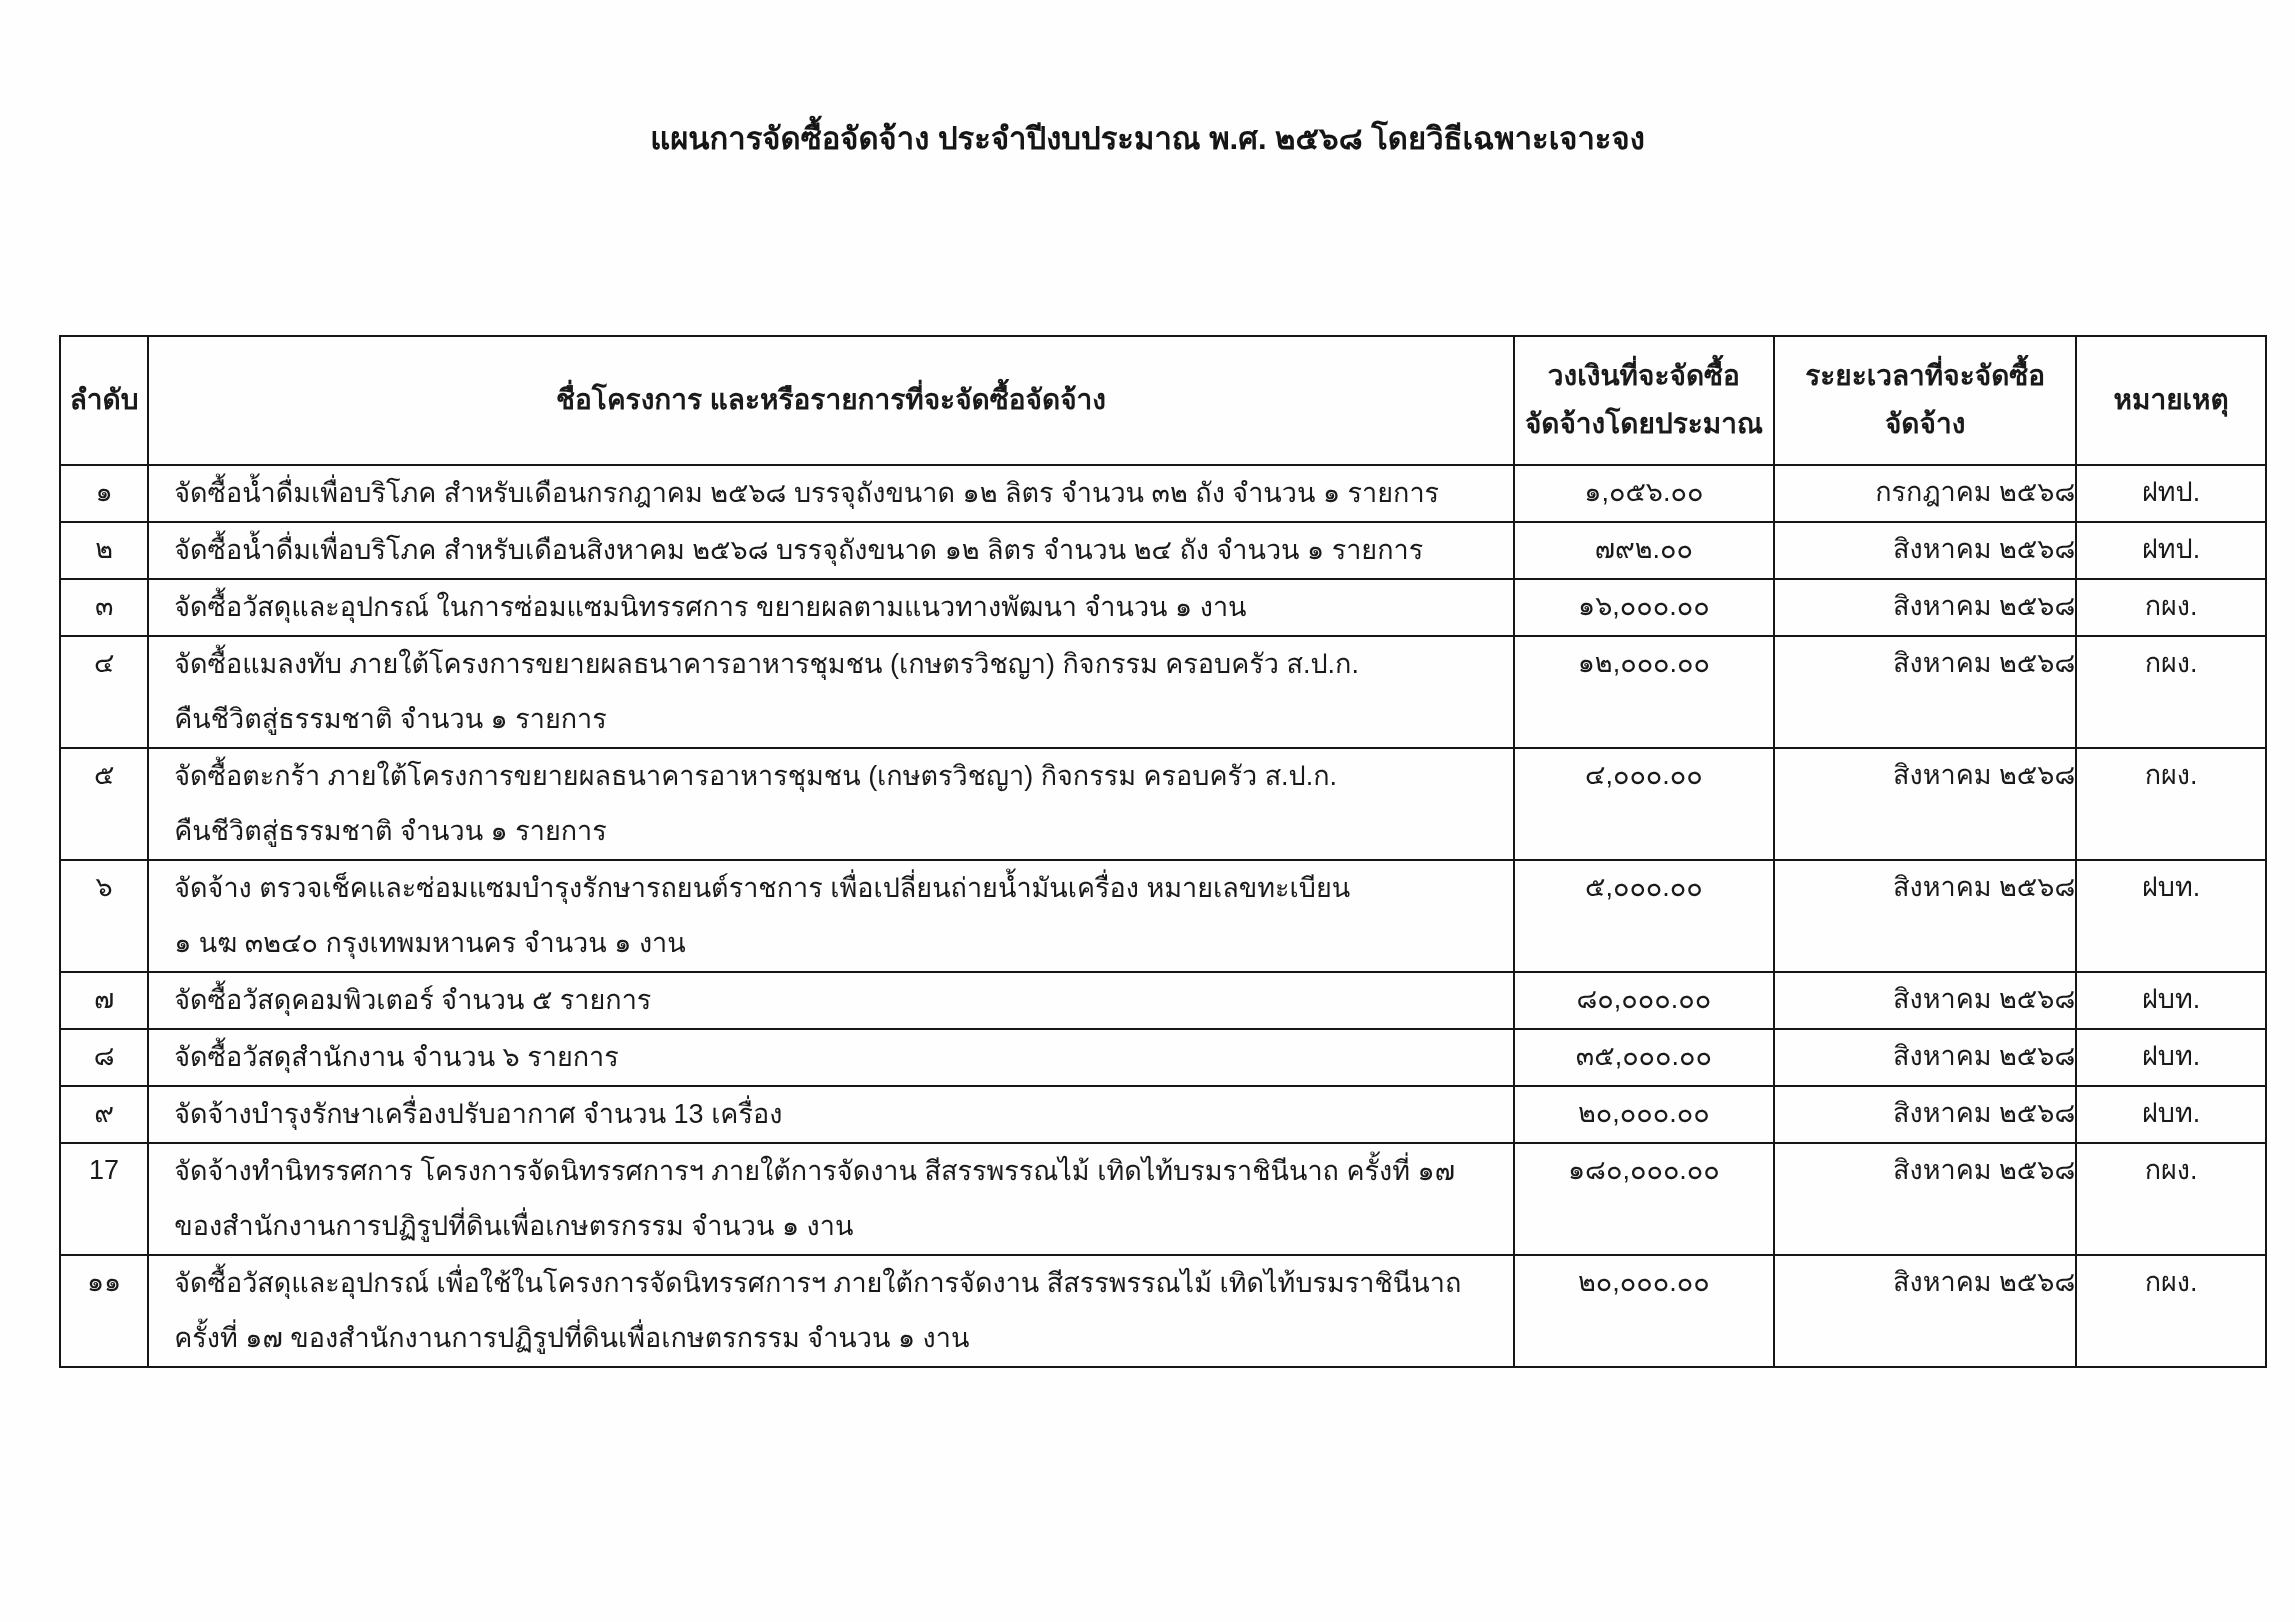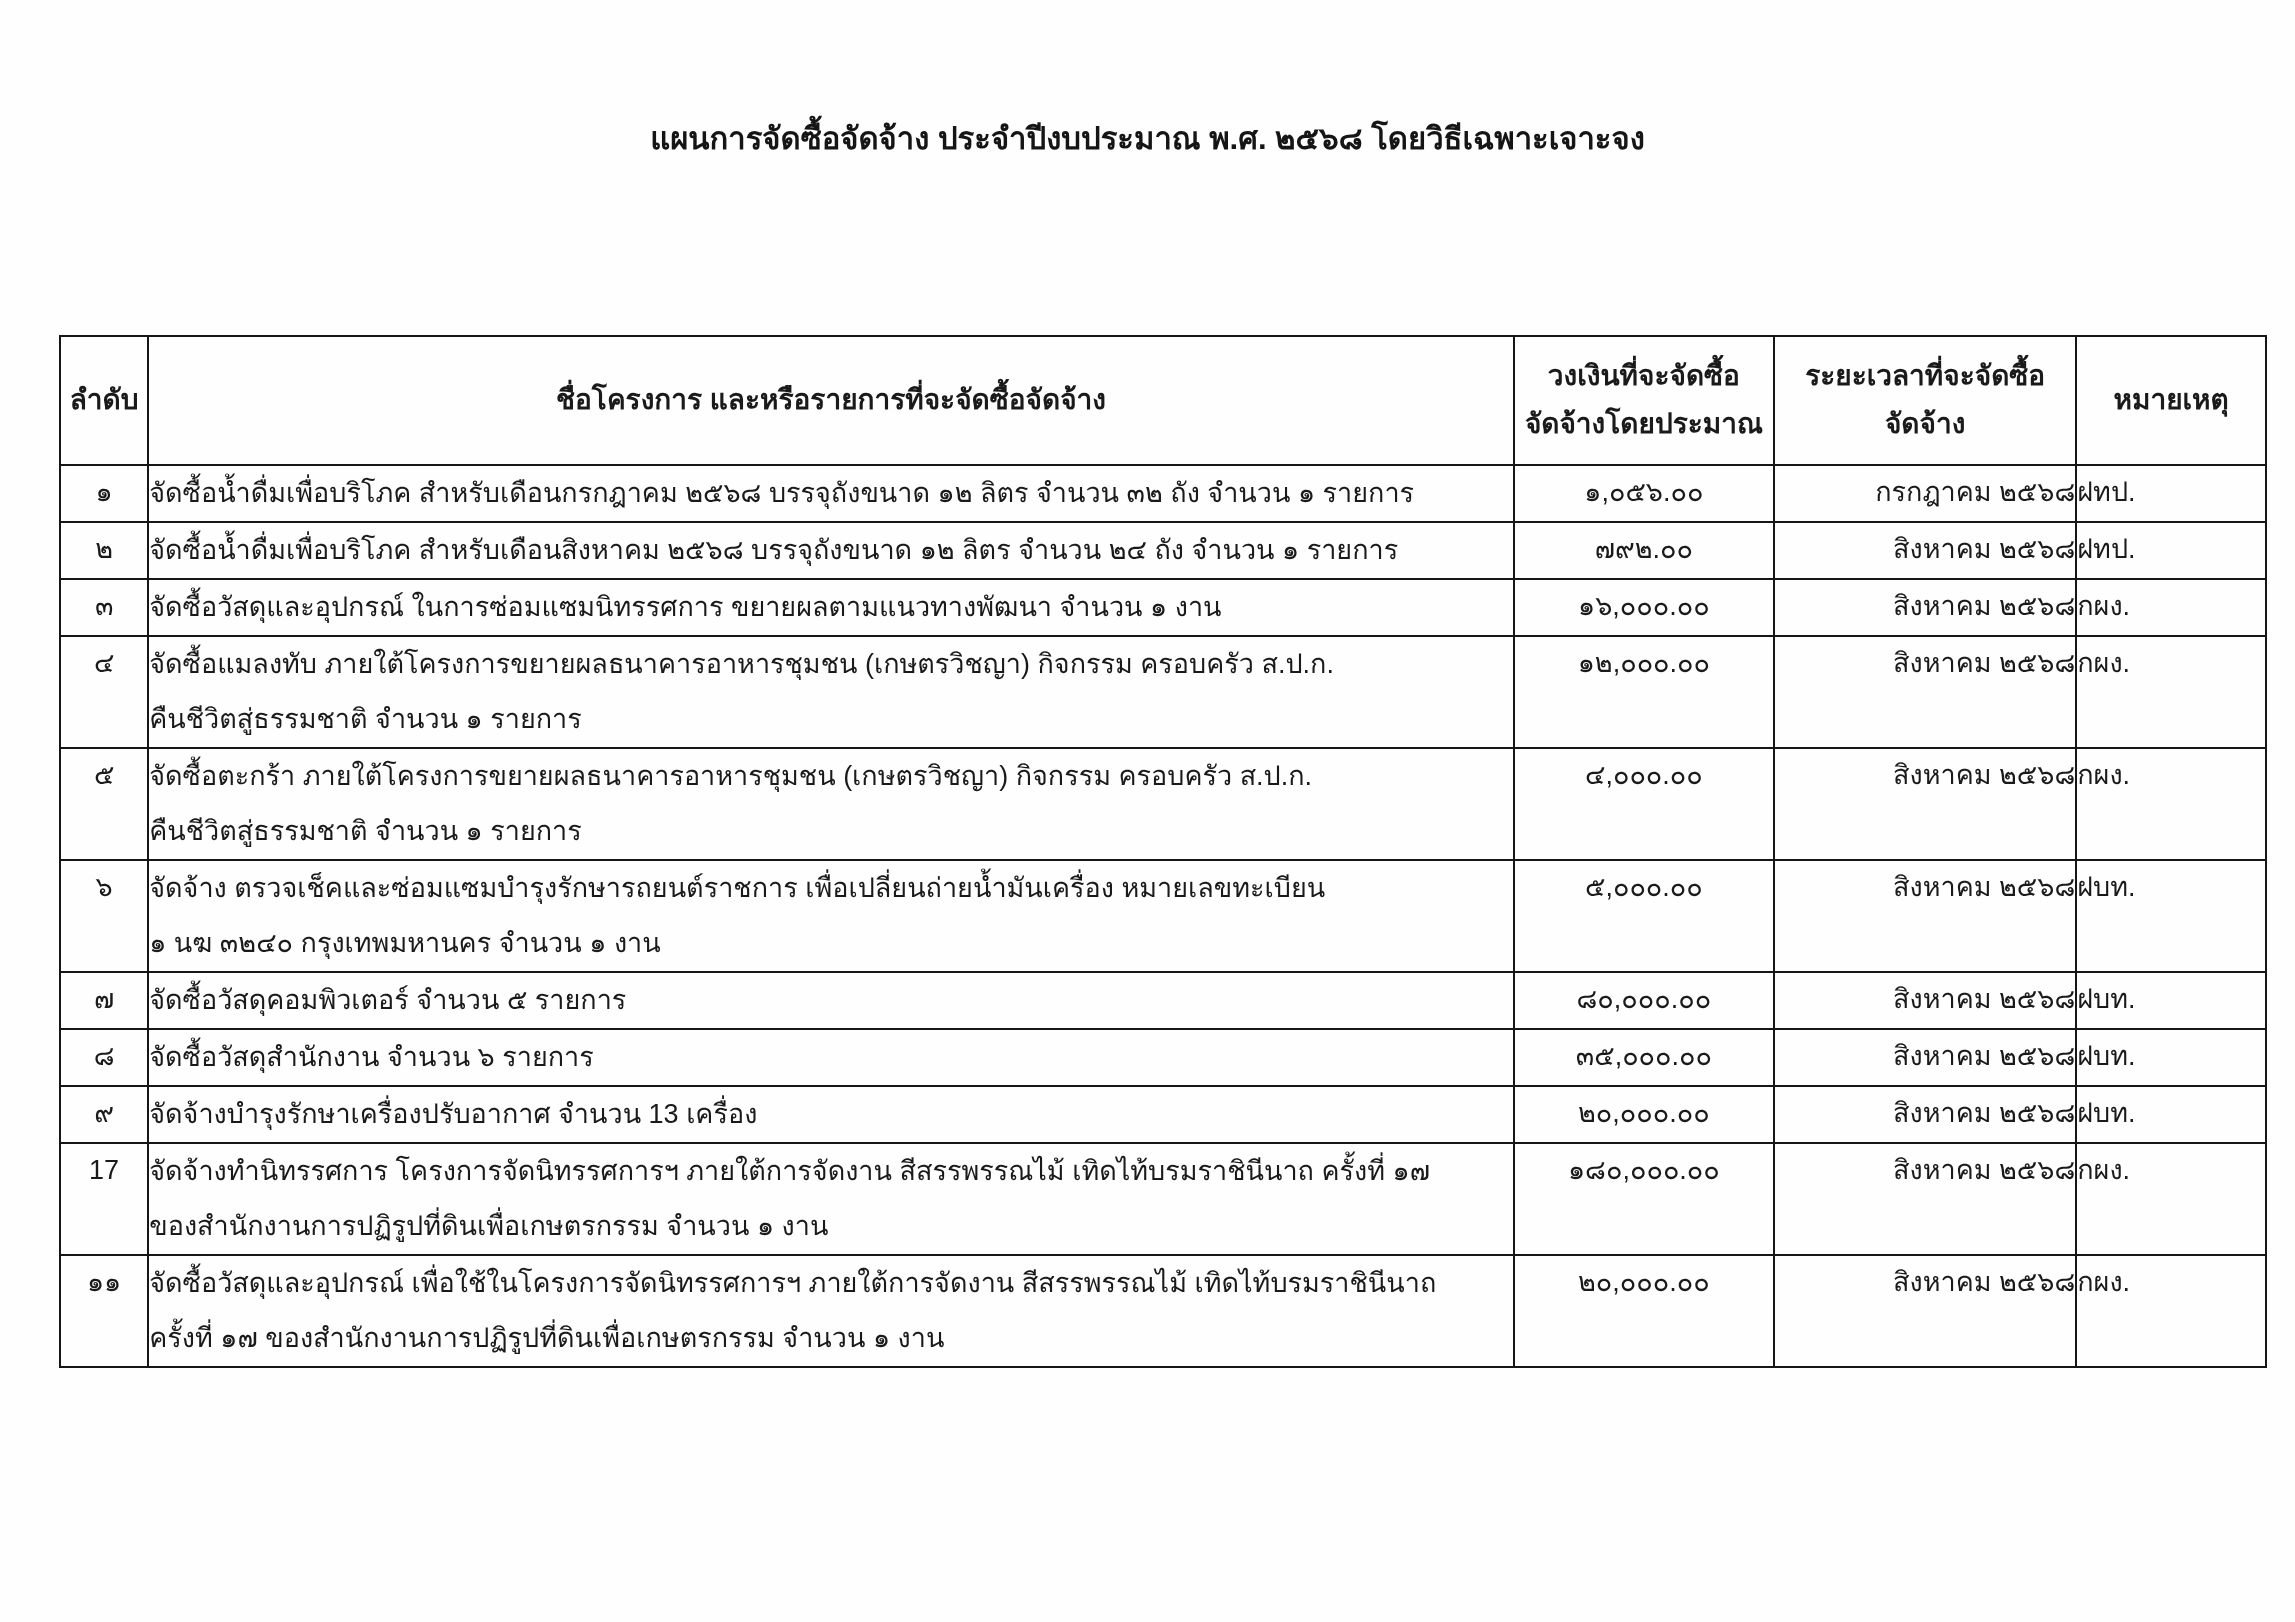--- a/index.html
+++ b/index.html
@@ -58,32 +58,34 @@
     text-align: center;
     padding-top: 10.5px;
     line-height: 52px;
   }
   .cell-name {
     padding: 9.2px 13px 9.2px 17px;
   }
   .cell-name .line {
     line-height: 55px;
     white-space: nowrap;
+    padding-left: 25px;
   }
   .cell-budget {
     text-align: center;
     padding: 10.5px 46px 9.2px 6.5px;
     line-height: 52px;
   }
   .cell-period {
     text-align: right;
     padding: 10.5px 6.5px 9.2px 6.5px;
     line-height: 52px;
   }
   .cell-remark {
+    text-align: center;
     padding: 10.5px 6.5px 9.2px 6.5px;
     line-height: 52px;
   }
 </style>
 </head>
 <body>
 
 <div class="page">
 
   <div class="title-block">

